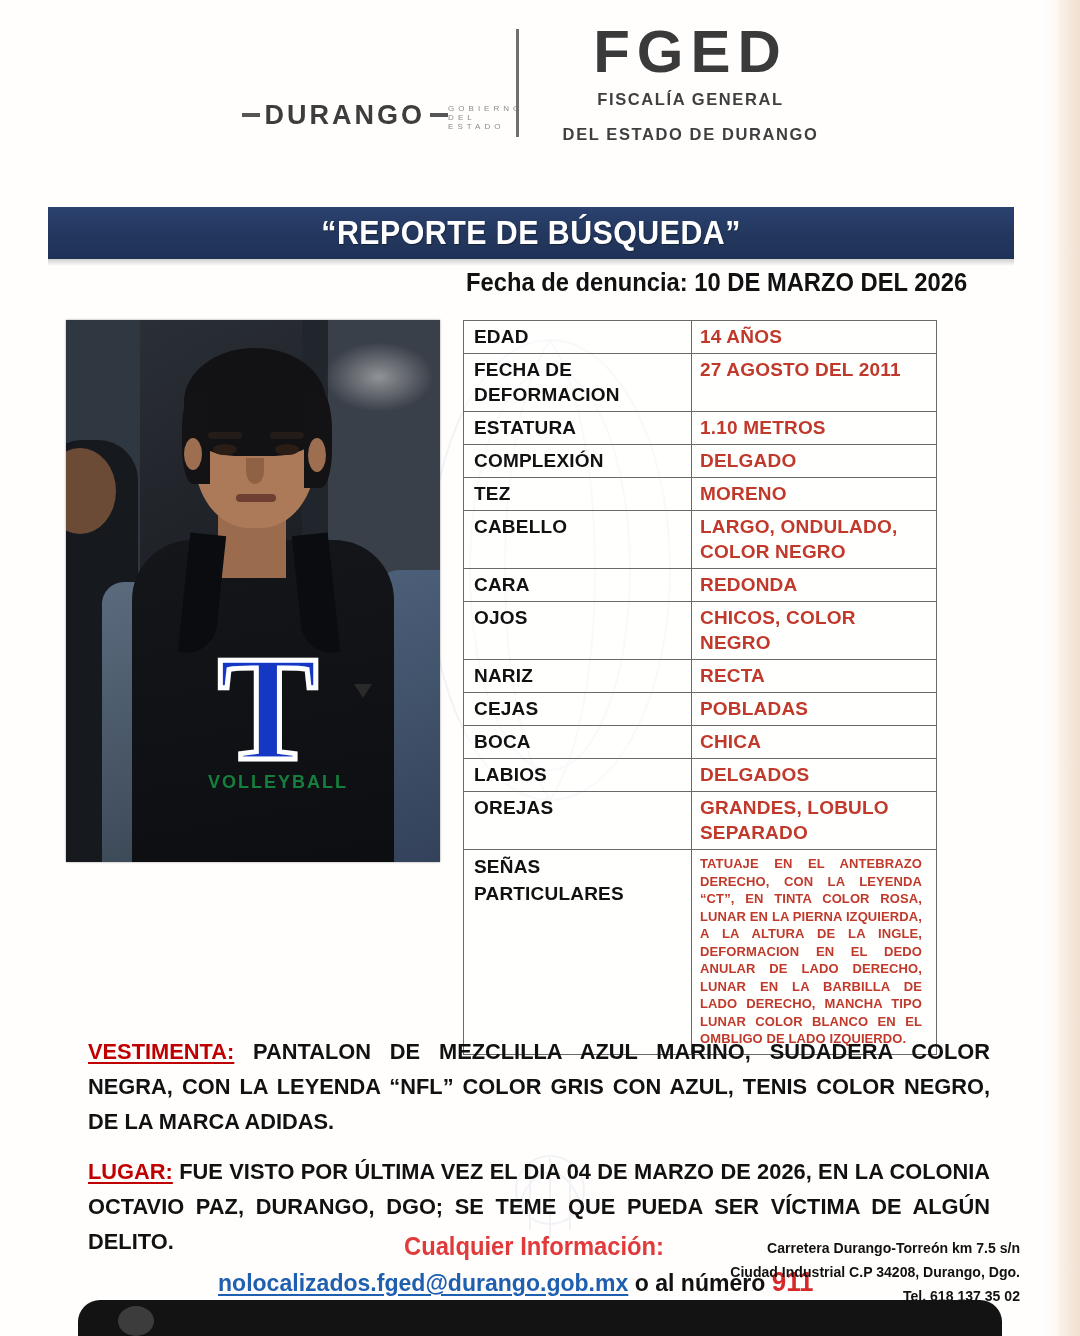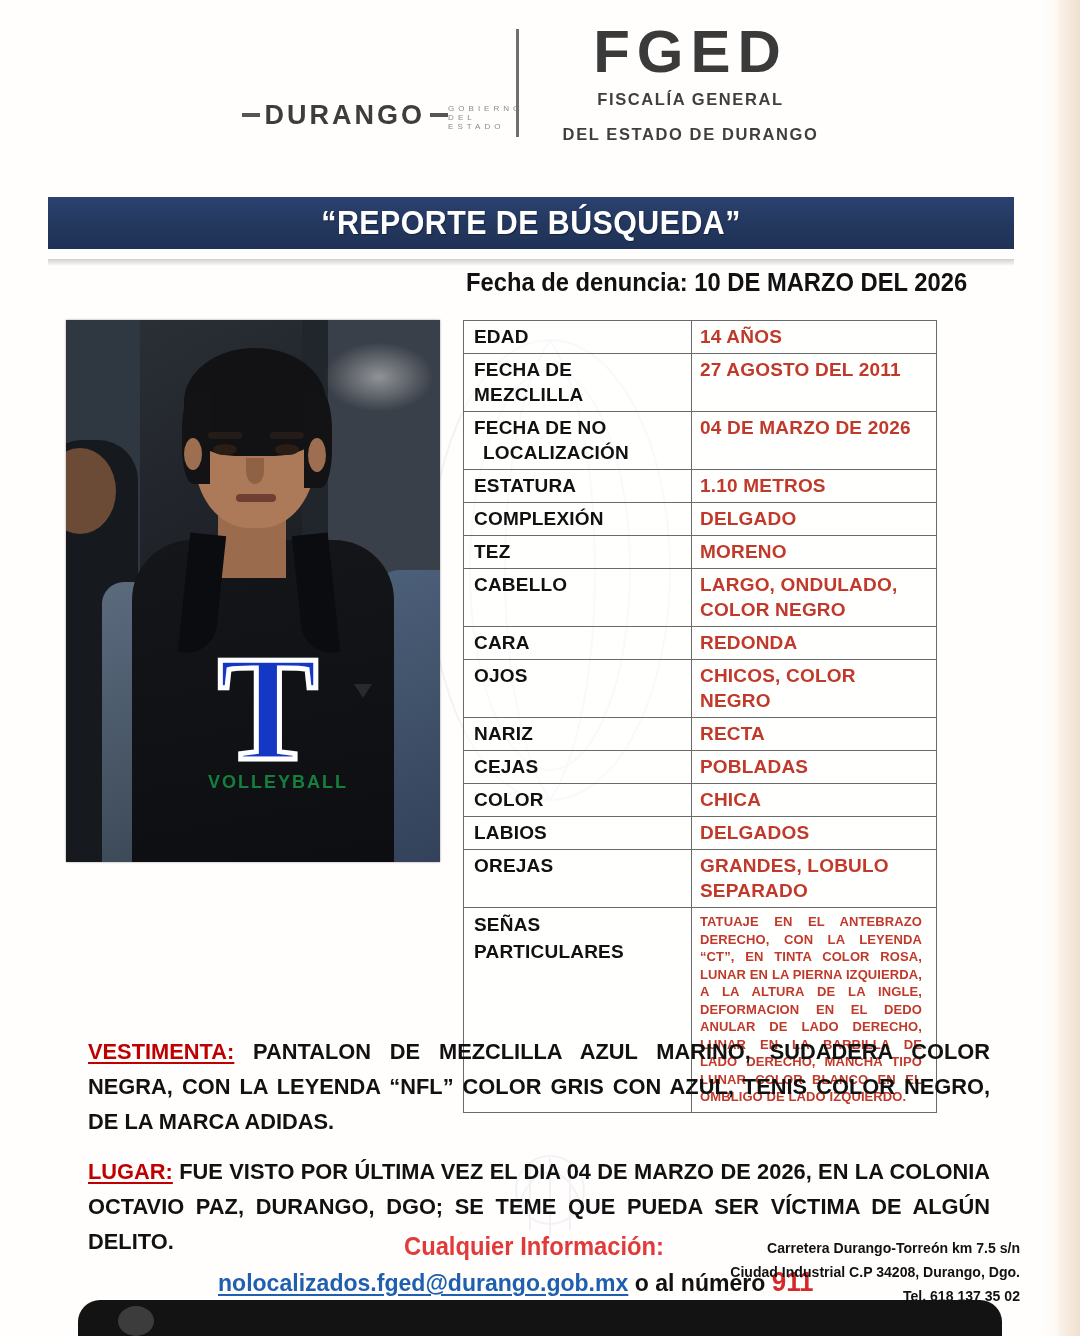--- a/index.html
+++ b/index.html
@@ -65,21 +65,21 @@
     font-family:"Liberation Sans", sans-serif;
   }
   .fged-sub1, .fged-sub2 {
     font-size:16.5px; font-weight:bold; letter-spacing:1.6px; color:#3f3f3f;
   }
   .fged-sub1 { margin-top:8px; }
   .fged-sub2 { margin-top:16px; }
 
   
   .banner {
-    position:absolute; left:48px; top:197px; width:966px; height:52px;
+    position:absolute; left:48px; top:207px; width:966px; height:52px;
     background:linear-gradient(to bottom,#2b4270 0%, #24385f 50%, #1f3156 100%);
     display:flex; align-items:center; justify-content:center;
   }
   .banner-text {
     color:#ffffff; font-size:33px; font-weight:bold;
     letter-spacing:0.5px;
     transform:scaleX(0.92);
     text-shadow:1px 1px 1px rgba(0,0,0,0.35);
     font-family:"Liberation Sans", sans-serif;
   }
@@ -345,32 +345,25 @@
 
   <table class="detail-table">
     <tbody>
       <tr>
         <td class="lbl">EDAD</td>
         <td class="val">14 AÑOS</td>
       </tr>
       <tr>
         <td class="lbl">
           <div>FECHA DE</div>
-          <div>MEZCLILLA</div>
+          <div>DEFORMACION</div>
         </td>
         <td class="val">27 AGOSTO DEL 2011</td>
       </tr>
       <tr>
-        <td class="lbl">
-          <div>FECHA DE NO</div>
-          <div class="indent">LOCALIZACIÓN</div>
-        </td>
-        <td class="val">04 DE MARZO DE 2026</td>
-      </tr>
-      <tr>
         <td class="lbl">ESTATURA</td>
         <td class="val">1.10 METROS</td>
       </tr>
       <tr>
         <td class="lbl">COMPLEXIÓN</td>
         <td class="val">DELGADO</td>
       </tr>
       <tr>
         <td class="lbl">TEZ</td>
         <td class="val">MORENO</td>
@@ -389,21 +382,21 @@
       </tr>
       <tr>
         <td class="lbl">NARIZ</td>
         <td class="val">RECTA</td>
       </tr>
       <tr>
         <td class="lbl">CEJAS</td>
         <td class="val">POBLADAS</td>
       </tr>
       <tr>
-        <td class="lbl">COLOR</td>
+        <td class="lbl">BOCA</td>
         <td class="val">CHICA</td>
       </tr>
       <tr>
         <td class="lbl">LABIOS</td>
         <td class="val">DELGADOS</td>
       </tr>
       <tr>
         <td class="lbl">OREJAS</td>
         <td class="val">GRANDES, LOBULO SEPARADO</td>
       </tr>

